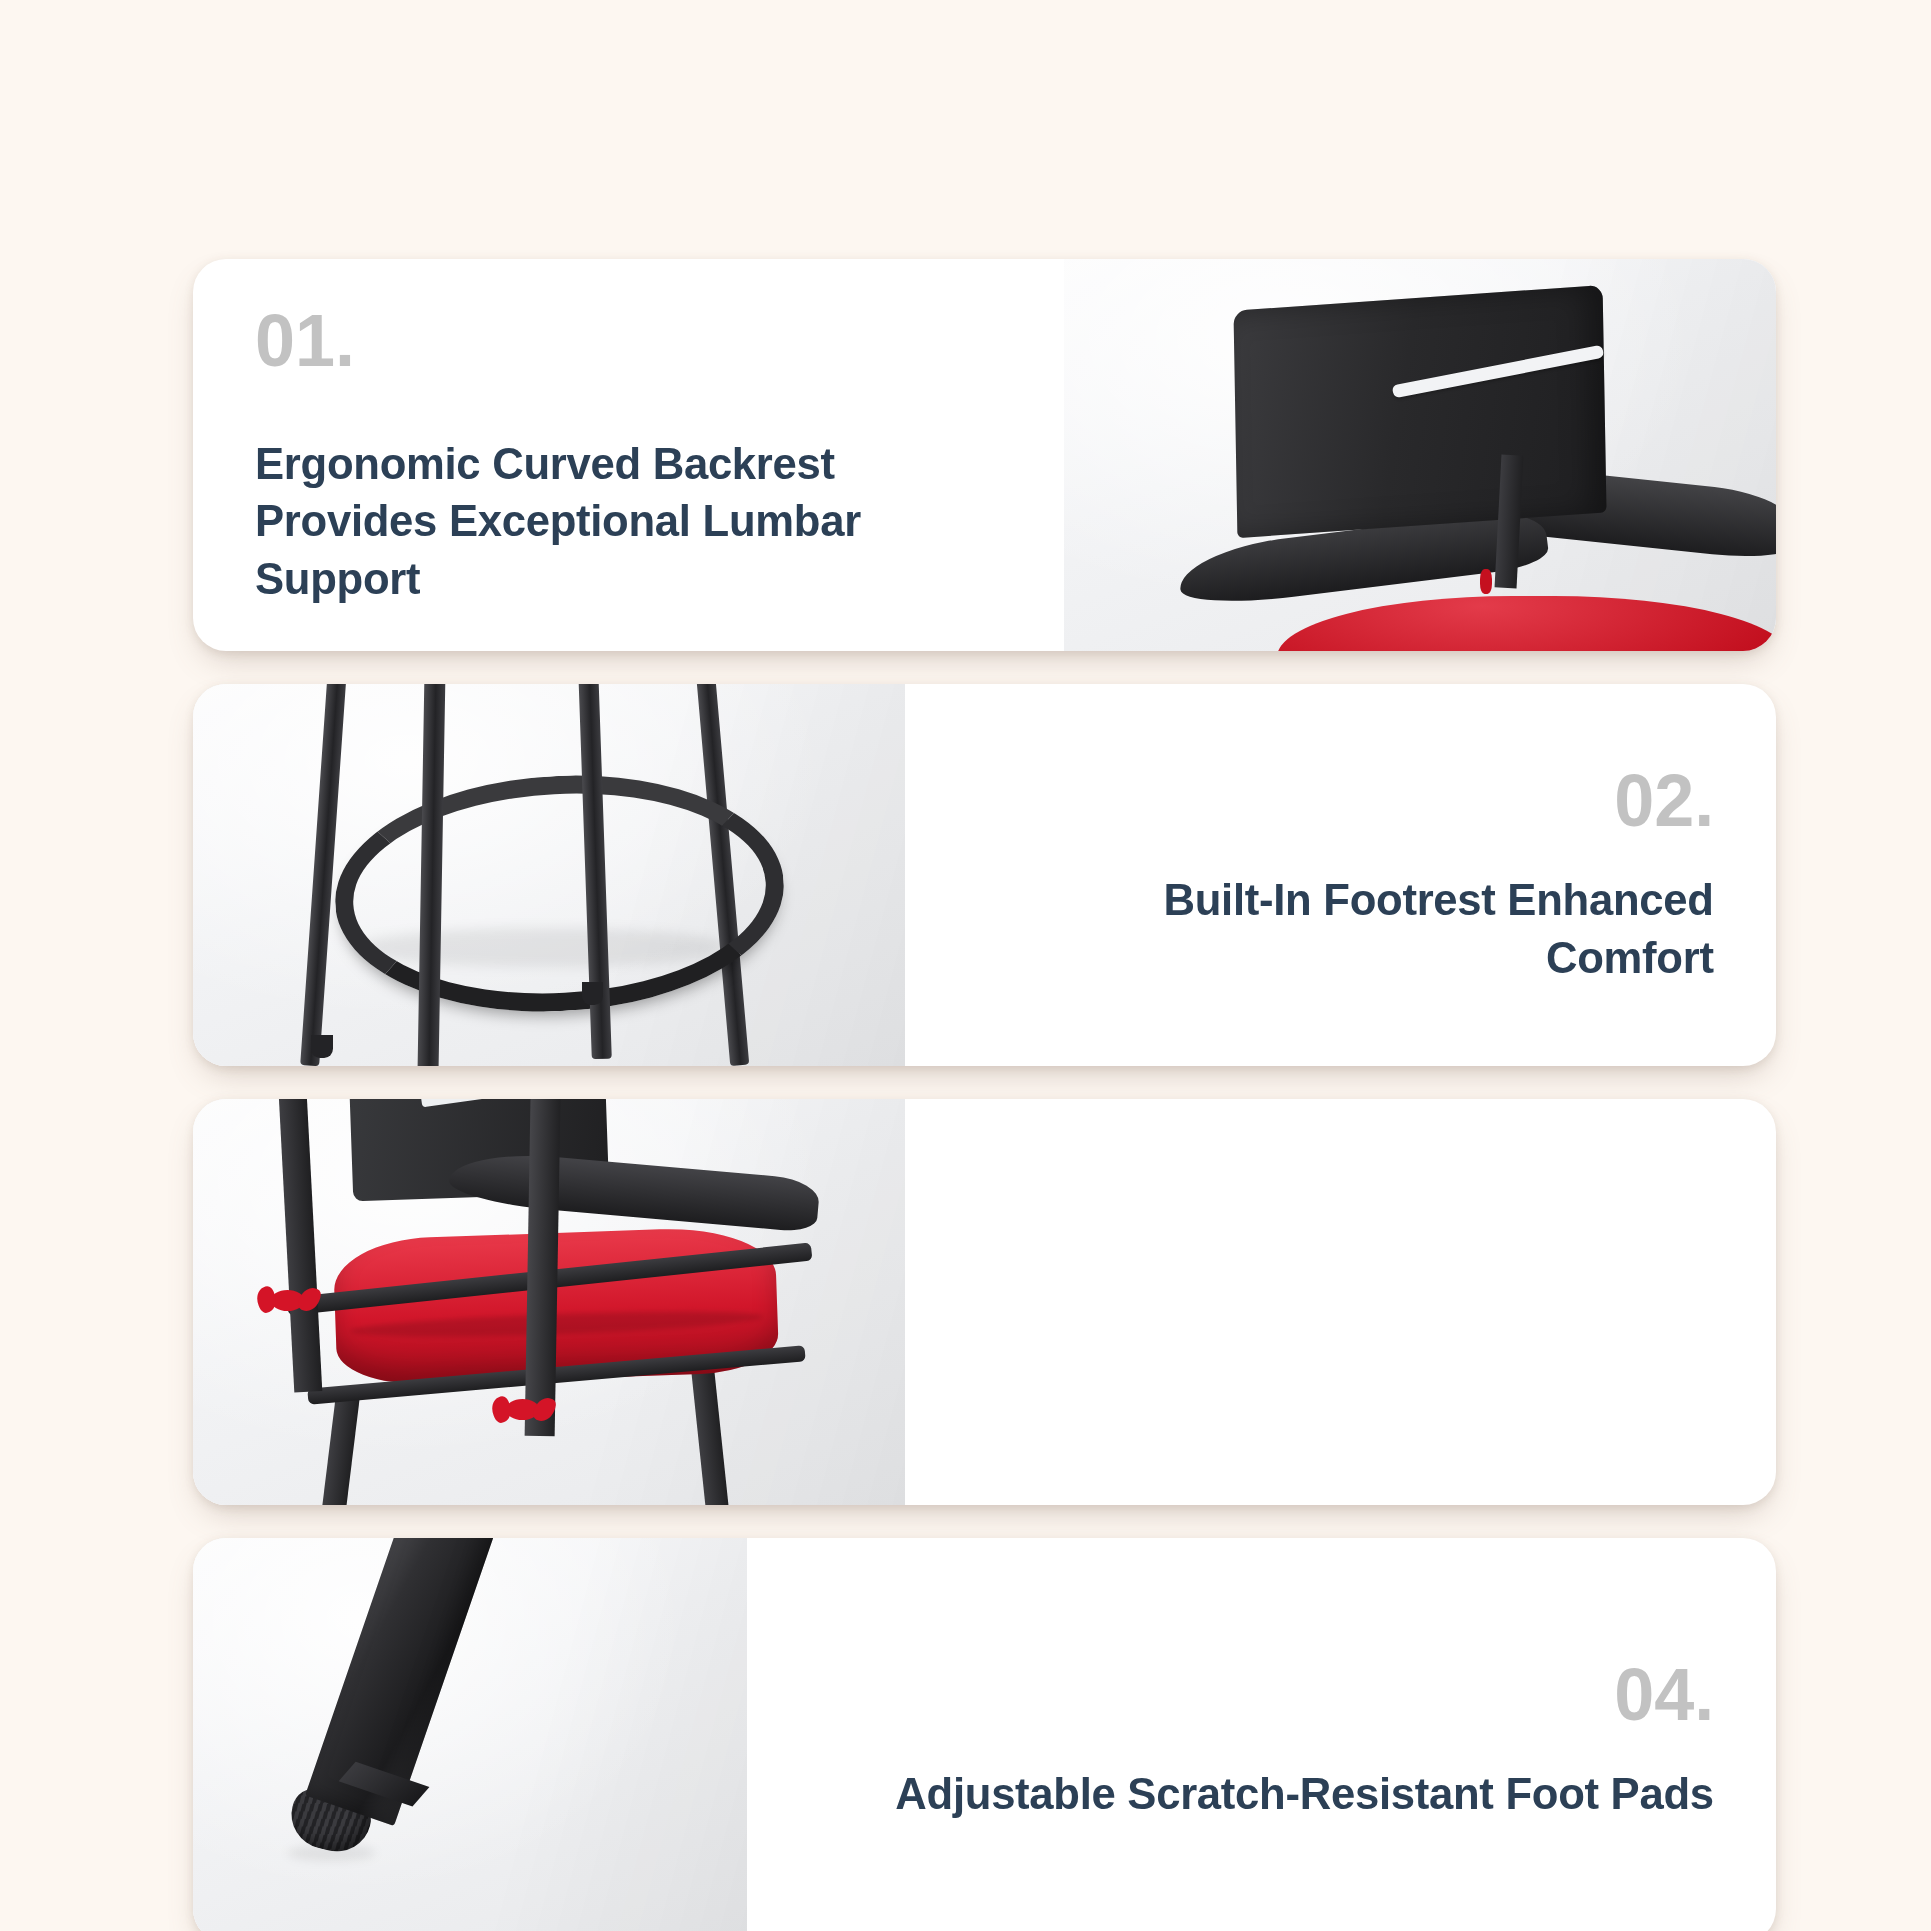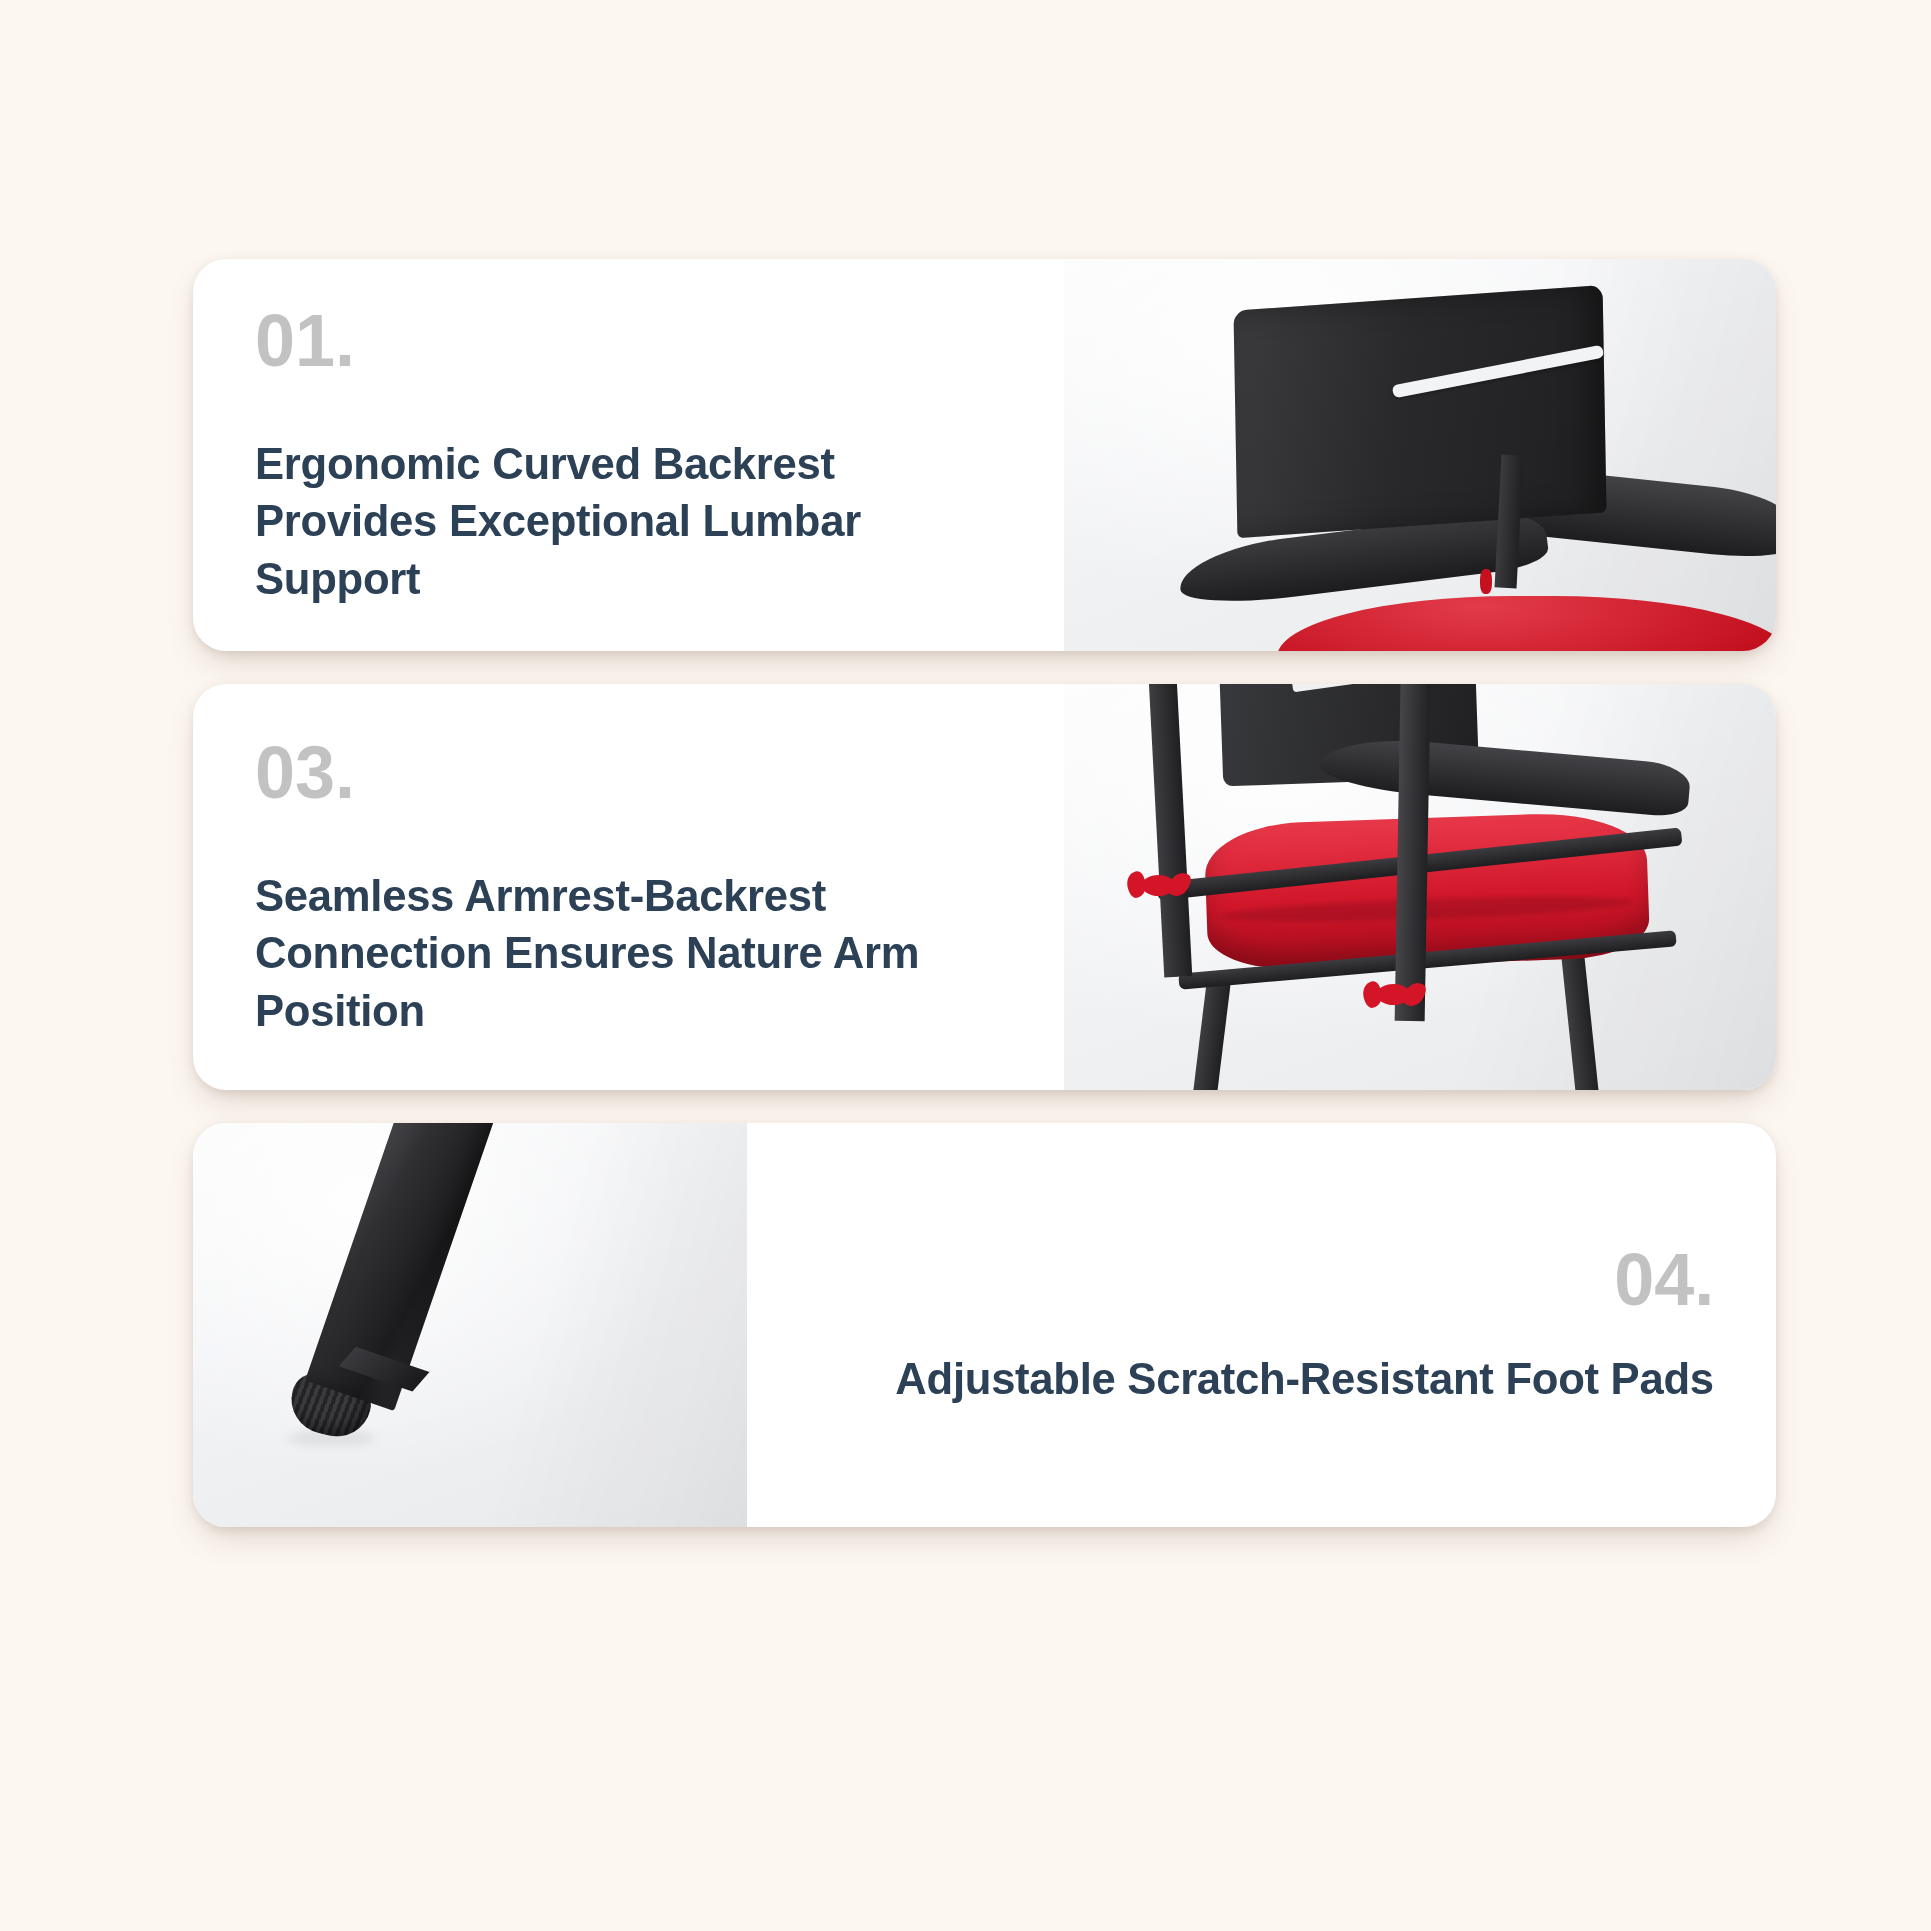--- a/index.html
+++ b/index.html
@@ -280,26 +280,41 @@
           <div class="blk arm2"></div>
           <div class="blk back"></div>
           <div class="slot"></div>
           <div class="blk post"></div>
           <div class="red tie"></div>
           <div class="red seat"></div>
         </div>
       </div>
     </div>
 
+    <div class="card h2">
+      <div class="pane-img c2" style="width:45%;">
+        <div class="photo">
+          <div class="floor"></div>
+          <div class="ringshadow"></div>
+          <div class="blk leg l1"></div>
+          <div class="blk leg l4"></div>
+          <div class="ring"></div>
+          <div class="blk leg l2"></div>
+          <div class="blk leg l3"></div>
+          <div class="blk foot f1"></div>
+          <div class="blk foot f2"></div>
+        </div>
+      </div>
+      <div class="pane-text right" style="width:55%;">
+        <div class="num">02.</div>
+        <div class="desc">Built-In Footrest Enhanced Comfort</div>
+      </div>
+    </div>
 
     <div class="card h3">
-      <div class="pane-text left" style="width:55%;">
-        <div class="num">03.</div>
-        <div class="desc">Seamless Armrest-Backrest Connection Ensures Nature Arm Position</div>
-      </div>
       <div class="pane-img c3" style="width:45%;">
         <div class="photo">
           <div class="floor"></div>
           <div class="blk backpanel"></div>
           <div class="slot3"></div>
           <div class="blk legA"></div>
           <div class="blk legB"></div>
           <div class="red cushion"></div>
           <div class="cushion-seam"></div>
           <div class="blk armr"></div>

